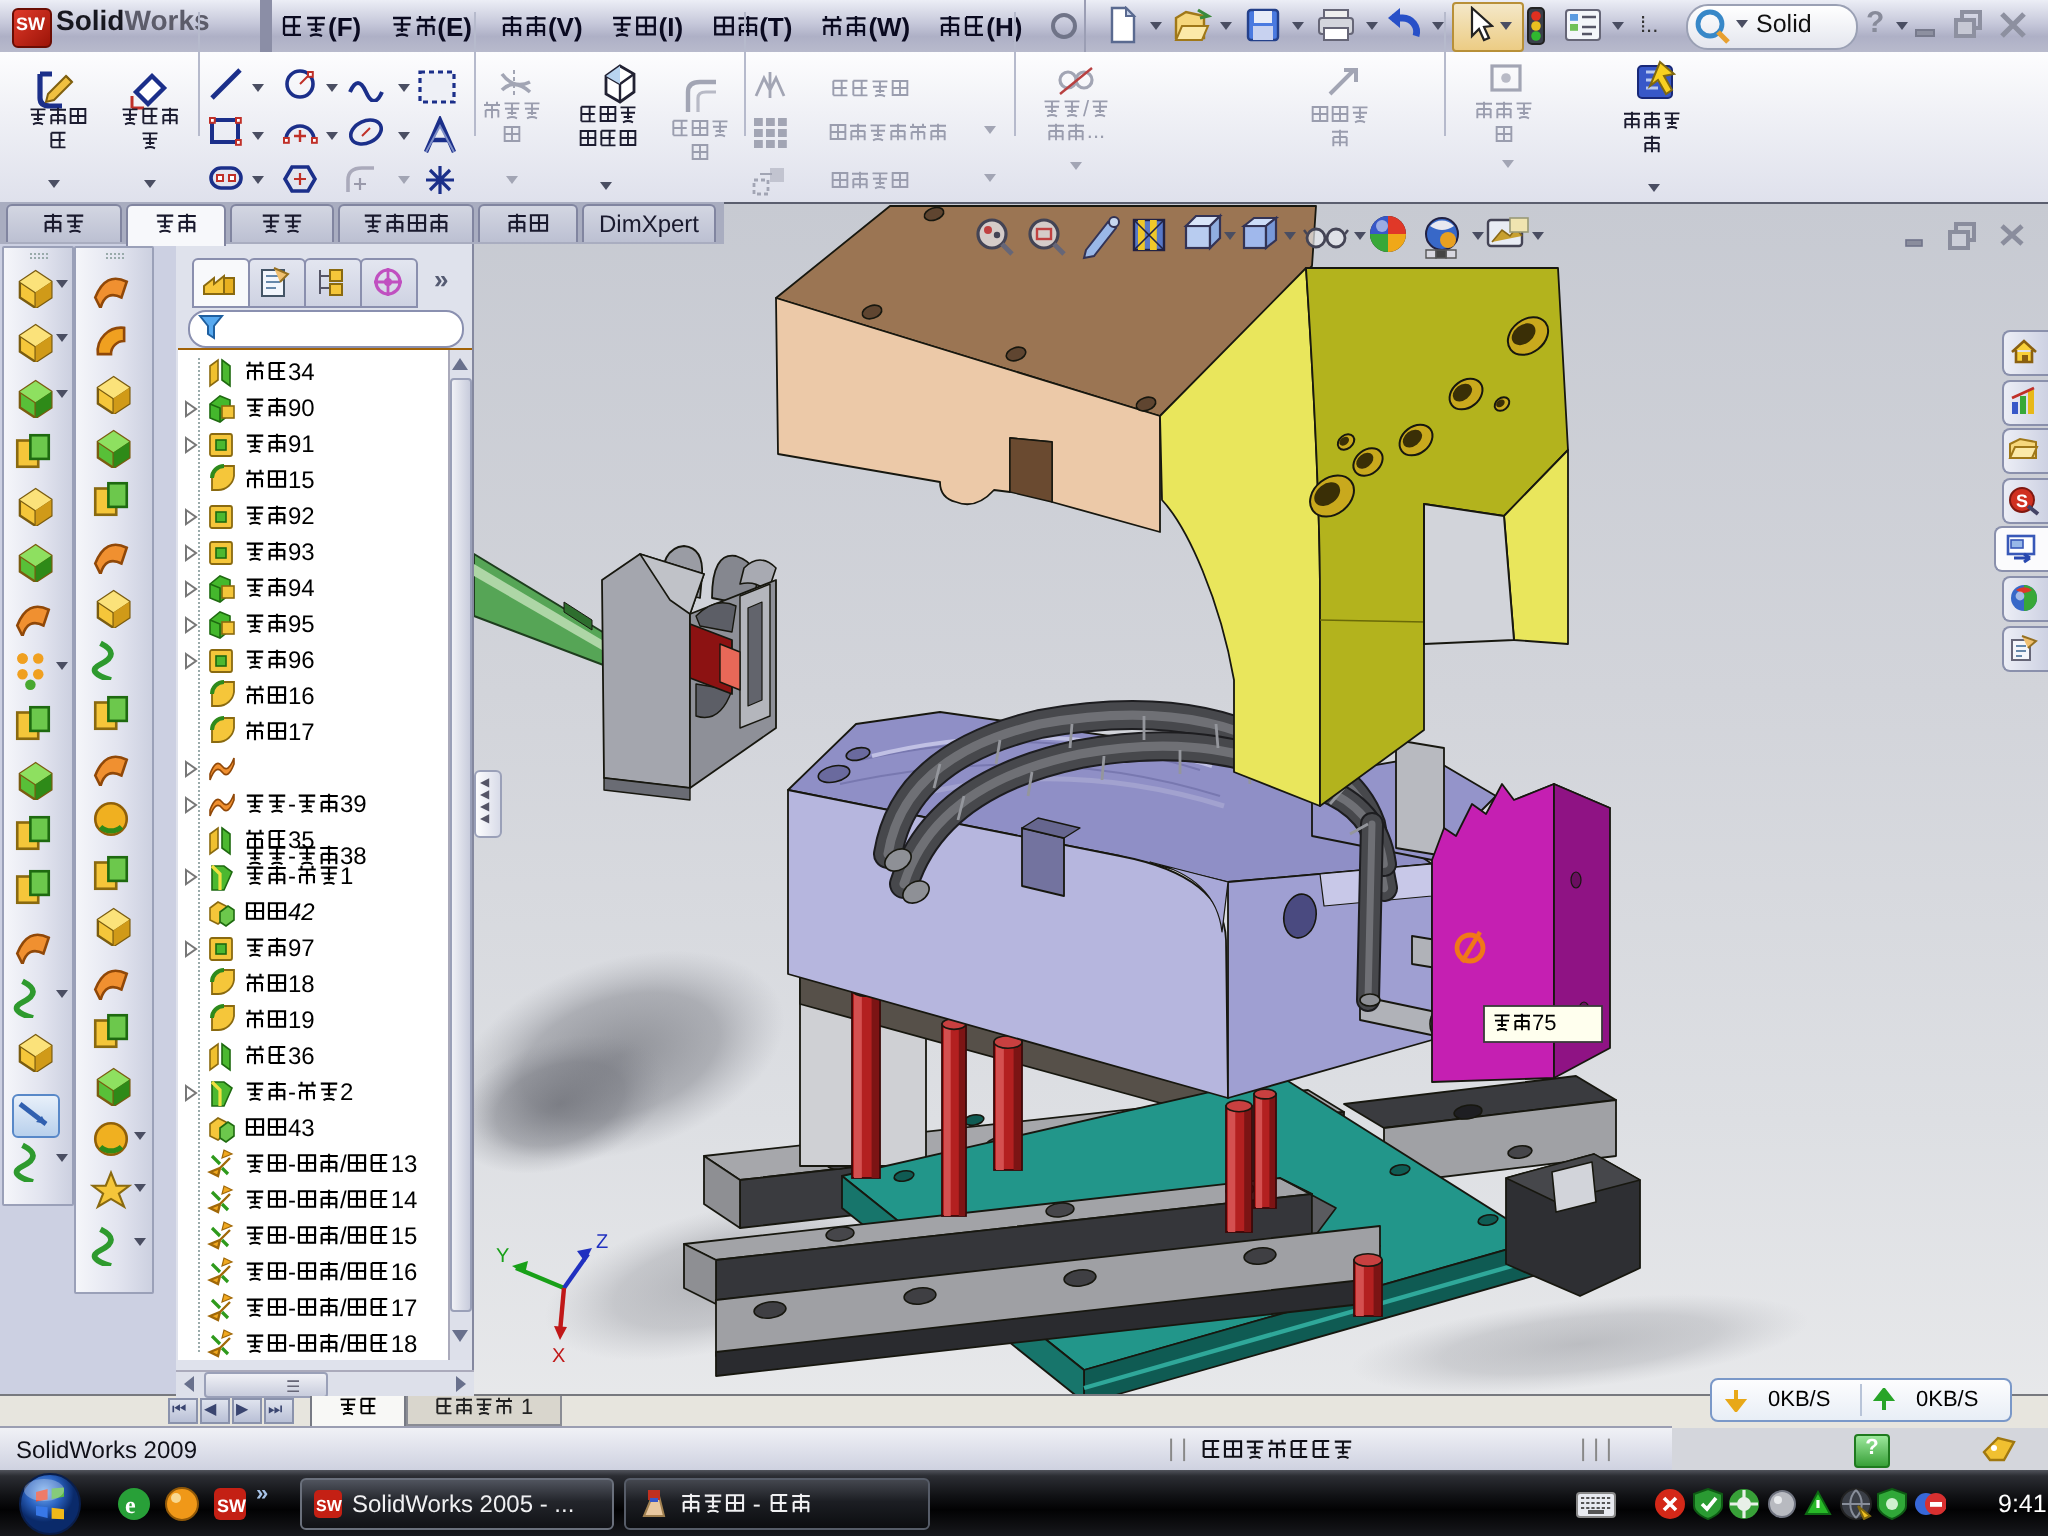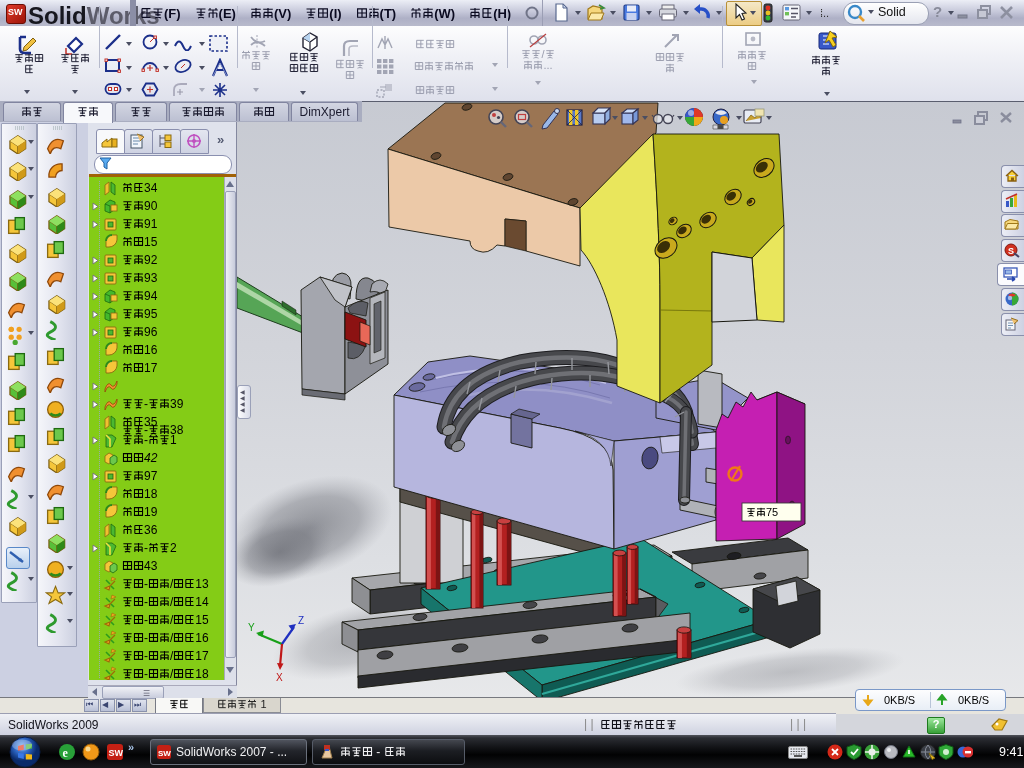--- a/index.html
+++ b/index.html
@@ -34,22 +34,22 @@
     background:linear-gradient(180deg,#f0f1f6,#cdd0df);border-top:1px solid #9b9eb2;
     font-size:12px;color:#101018;}
   #taskbar{left:0;top:735px;width:1024px;height:33px;
     background:linear-gradient(180deg,#50535b 0%,#2b2d33 9%,#101114 40%,#020203 60%,#17181c 100%);}
   
   .vtoolbar{position:absolute;background:linear-gradient(90deg,#f5f6fa 0%,#e2e4ef 55%,#ccd0e0 100%);
     border:1px solid #9aa0b8;border-radius:1px;}
   
   #fmpanel{left:88px;top:122px;width:149px;height:575px;background:#dfe2ec;
     border-right:1px solid #84889f;box-sizing:border-box;}
-  #tree{left:89px;top:174px;width:147px;height:506px;background:#84cc16;
-    border-top:3px solid #a16207;box-sizing:border-box;overflow:hidden;}
+  #tree{left:89px;top:174px;width:147px;height:506px;background:#ffffff;
+    border-top:1px solid #a16207;box-sizing:border-box;overflow:hidden;}
   .trow{position:absolute;left:0;height:18px;font-size:12px;color:#000;white-space:nowrap;}
   .zh{}
   .fg{display:inline-block;vertical-align:-0.12em;}
   svg{display:block}
   .t{position:absolute;}
 </style>
 </head>
 <body>
 <div id="root">
 
@@ -231,21 +231,21 @@
         <path d="M280,670 l-3,-7 6.5,0.5 z" fill="#c01818" stroke="none"></path>
       </g>
       <text x="248" y="631" font-size="10" fill="#18a018" font-family="Liberation Sans">Y</text>
       <text x="298" y="624" font-size="10" fill="#2030c0" font-family="Liberation Sans">Z</text>
       <text x="276" y="681" font-size="10" fill="#c01818" font-family="Liberation Sans">X</text>
     </svg>
 
   <div class="abs" id="title"></div>
   <div class="abs" style="left:6px;top:4px;width:18px;height:18px;background:linear-gradient(135deg,#e03a2a,#9c1408);border-radius:3px;border:1px solid #6a0d04;"></div>
   <div class="abs" style="left:8px;top:7px;font-size:9px;font-weight:bold;color:#fff;">SW</div>
-  <div class="abs" style="left:28px;top:2px;font-size:24px;letter-spacing:0px;"><b style="color:#17171f;">Solid</b><span style="color:#5c5c6a;font-weight:bold;">Works</span></div>
+  <div class="abs" style="left:28px;top:2px;font-size:14px;letter-spacing:0px;"><b style="color:#17171f;">Solid</b><span style="color:#5c5c6a;font-weight:bold;">Works</span></div>
   <div class="abs" style="left:130px;top:0;width:6px;height:26px;background:#8b8ea6;"></div>
   <div class="abs zh" id="menus">
       <span><span><svg class="fg" width="12" height="12" viewBox="0 0 12 12">
             <path d="M2,1.6V10.4M2,1.6H10.5M2,6H10M2,10.4H10.5M7,1.6V10.4" stroke="rgb(10, 10, 32)" stroke-width="1.15" fill="none"></path>
           </svg><svg class="fg" width="12" height="12" viewBox="0 0 12 12">
             <path d="M1.5,2H10.5M6,2V9M3,11C5,10 7,10 9,11M1.8,5.2H10.2M3.4,7.8H8.6" stroke="rgb(10, 10, 32)" stroke-width="1.15" fill="none"></path>
           </svg>(F)</span></span>
       <span><span><svg class="fg" width="12" height="12" viewBox="0 0 12 12">
             <path d="M1.5,2H10.5M6,2V9M3,11C5,10 7,10 9,11M1.8,5.2H10.2M3.4,7.8H8.6" stroke="rgb(10, 10, 32)" stroke-width="1.15" fill="none"></path>
           </svg><svg class="fg" width="12" height="12" viewBox="0 0 12 12">
@@ -1385,21 +1385,21 @@
       <svg class="t" style="left:106px;top:8px;" width="18" height="18">
         <rect x="1" y="1" width="16" height="16" rx="3" fill="#c42014"></rect>
         <text x="2.5" y="13" font-size="9" font-weight="bold" fill="#fff">SW</text>
       </svg>
       <div class="t" style="left:128px;top:6px;color:#a8c4e8;font-size:11px;font-weight:bold;">»</div>
       <div class="t" style="left:150px;top:4px;width:157px;height:26px;background:linear-gradient(180deg,#50545e,#23252b 45%,#111216);border:1px solid #6a707c;border-radius:3px;box-sizing:border-box;"></div>
       <svg class="t" style="left:156px;top:9px;" width="16" height="16">
         <rect x="1" y="1" width="14" height="14" rx="2.5" fill="#c42014"></rect>
         <text x="2" y="11.5" font-size="8" font-weight="bold" fill="#fff">SW</text>
       </svg>
-      <div class="t" style="left:176px;top:10px;font-size:12px;color:#f0f0f2;">SolidWorks 2007 - ...</div>
+      <div class="t" style="left:176px;top:10px;font-size:12px;color:#f0f0f2;">SolidWorks 2005 - ...</div>
       <div class="t" style="left:312px;top:4px;width:153px;height:26px;background:linear-gradient(180deg,#44474f,#1c1e23 45%,#0c0d10);border:1px solid #565c68;border-radius:3px;box-sizing:border-box;"></div>
       <svg class="t" style="left:319px;top:9px;" width="16" height="16">
         <path d="M3,14 L8,2 l2,0 L13,14 z" fill="#e8c8a0" stroke="#a08050"></path>
         <rect x="5" y="1" width="6" height="5" fill="#c03020"></rect>
         <path d="M6,6 l4,0" stroke="#3858c8" stroke-width="2"></path>
       </svg>
       <div class="t zh" style="left:340px;top:10px;font-size:12px;color:#f0f0f2;"><span><svg class="fg" width="11" height="11" viewBox="0 0 12 12">
             <path d="M1.2,2.2H10.8M2,5.4H10M2,8.6H10M6,1V11M2,5.4V11M10,5.4V11" stroke="rgb(240, 240, 242)" stroke-width="1.15" fill="none"></path>
           </svg><svg class="fg" width="11" height="11" viewBox="0 0 12 12">
             <path d="M1.5,2H10.5M6,2V9M3,11C5,10 7,10 9,11M1.8,5.2H10.2M3.4,7.8H8.6" stroke="rgb(240, 240, 242)" stroke-width="1.15" fill="none"></path>

